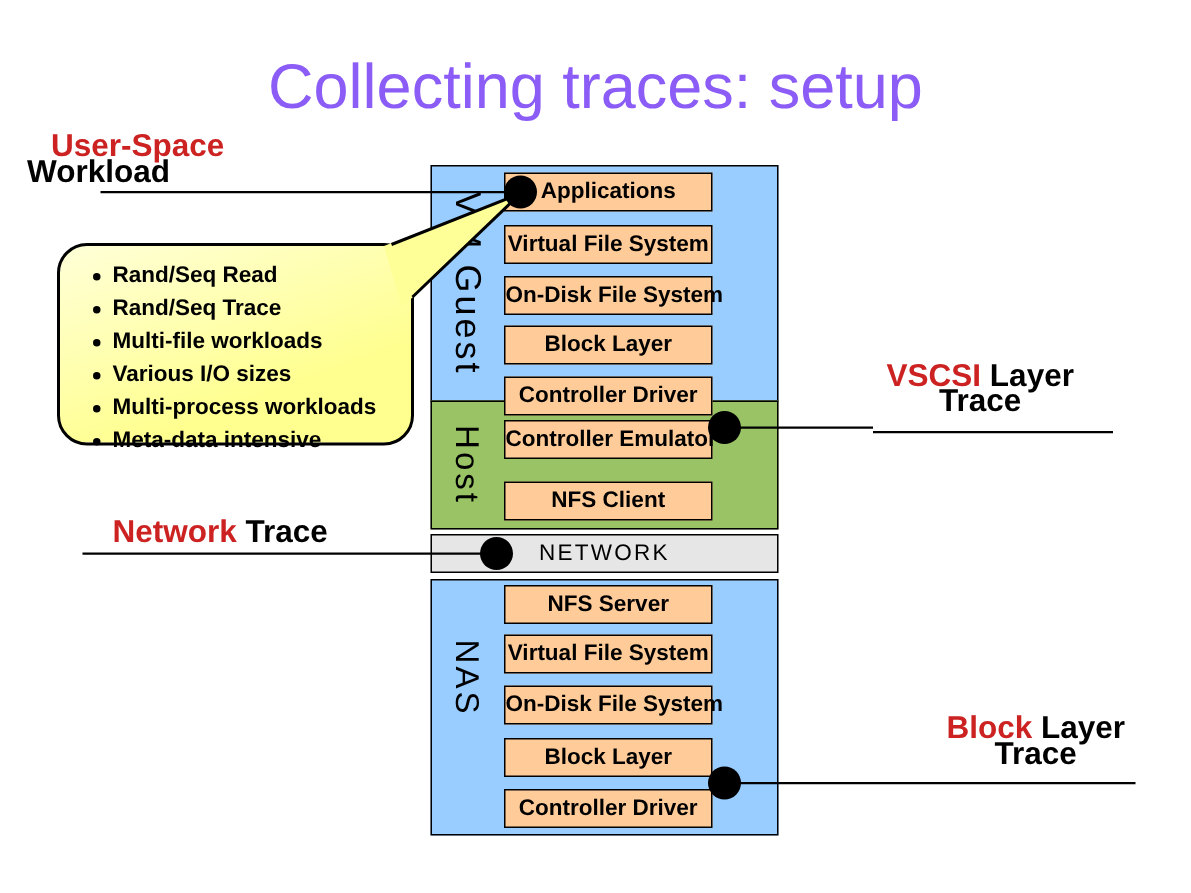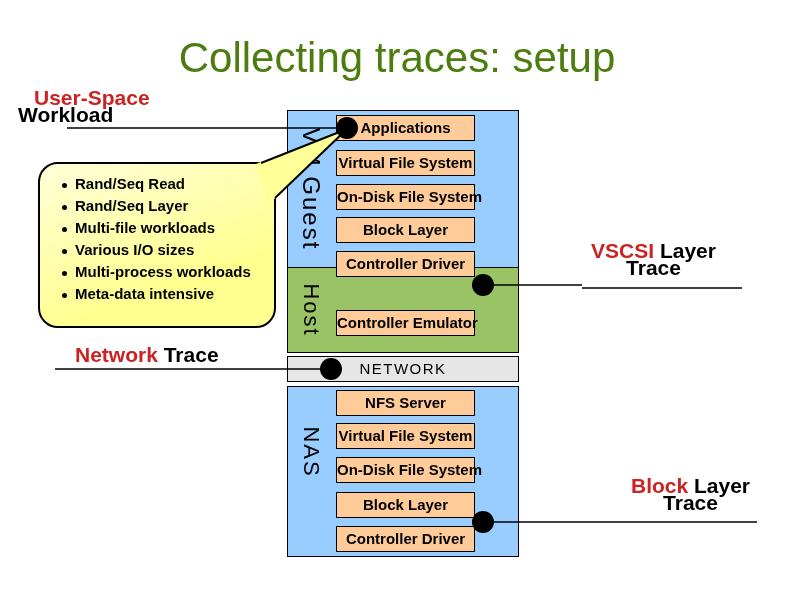--- a/index.html
+++ b/index.html
@@ -2,21 +2,21 @@
 <html style="--guest-blue: #99CCFF; --host-green: #99C364; --nas-blue: #99CCFF; --network-gray: #E6E6E6; --box-tan: #FFCC99; --callout-yellow: #FFFF8F; --accent-red: #CC2222;"><head>
 <meta charset="utf-8">
 <style>
   html,body { margin:0; padding:0; background:#ffffff; }
   .slide {
     position:relative; width:794px; height:595px; background:#ffffff;
     font-family:"Liberation Sans", sans-serif; overflow:hidden; color:#000;
   }
   .title {
     position:absolute; left:0; top:34px; width:794px; text-align:center;
-    font-size:42px; line-height:48px; color:#4d7c0f; white-space:nowrap;
+    font-size:42px; line-height:48px; color:#8b5cf6; white-space:nowrap;
   }
   .red { color:var(--accent-red,#CC2222); }
 
   
   .section { position:absolute; left:287px; width:232px; box-sizing:border-box; border:1px solid #000; }
   .sec-guest   { top:110px; height:158px; background:var(--guest-blue,#99CCFF); }
   .sec-host    { top:267px; height:86px;  background:var(--host-green,#99C364); }
   .sec-network { top:356px; height:26px;  background:var(--network-gray,#E6E6E6);
                  text-align:center; font-size:15px; line-height:24px; letter-spacing:1.5px; }
   .sec-nas     { top:386px; height:171px; background:var(--nas-blue,#99CCFF); }
@@ -36,21 +36,21 @@
   
   .side-label { position:absolute; font-size:21px; font-weight:bold; line-height:17px; white-space:nowrap; }
   .lbl-userspace { left:18px; top:89px; }
   .lbl-userspace .l1 { padding-left:16px; }
   .lbl-network { left:75px; top:346px; }
   .lbl-vscsi { left:576px; top:242px; width:155px; text-align:center; }
   .lbl-block { left:613px; top:477px; width:155px; text-align:center; }
 
   
   .callout {
-    position:absolute; left:38px; top:162px; width:238px; height:166px; box-sizing:border-box;
+    position:absolute; left:38px; top:162px; width:238px; height:135px; box-sizing:border-box;
     background:linear-gradient(160deg,#FFFFD8 0%, var(--callout-yellow,#FFFF8F) 70%);
     border:2px solid #000; border-radius:20px; padding:9px 0 0 22px;
   }
   .callout .item { font-size:15px; font-weight:bold; line-height:22px; white-space:nowrap; }
   .callout .item::before {
     content:""; display:inline-block; width:5px; height:5px; background:#000;
     border-radius:50%; margin-right:8px; margin-bottom:1px;
   }
 
   svg.overlay { position:absolute; left:0; top:0; pointer-events:none; }
@@ -72,21 +72,22 @@
   <div class="vlabel vl-guest">VM Guest</div>
   <div class="vlabel vl-host">Host</div>
   <div class="vlabel vl-nas">NAS</div>
 
   <div class="sbox" style="top:115px">Applications</div>
   <div class="sbox" style="top:150px">Virtual File System</div>
   <div class="sbox" style="top:184px">On-Disk File System</div>
   <div class="sbox" style="top:217px">Block Layer</div>
   <div class="sbox" style="top:251px">Controller Driver</div>
 
-  <div class="sbox" style="top:310px">Controller Emulator</div>
+  <div class="sbox" style="top:280px">Controller Emulator</div>
+  <div class="sbox" style="top:321px">NFS Client</div>
 
   <div class="sbox" style="top:390px">NFS Server</div>
   <div class="sbox" style="top:423px">Virtual File System</div>
   <div class="sbox" style="top:457px">On-Disk File System</div>
   <div class="sbox" style="top:492px">Block Layer</div>
   <div class="sbox" style="top:526px">Controller Driver</div>
 
   <div class="side-label lbl-userspace">
     <div class="l1 red">User-Space</div>
     <div>Workload</div>
@@ -99,21 +100,21 @@
     <div>Trace</div>
   </div>
 
   <div class="side-label lbl-block">
     <div><span class="red">Block</span><span> Layer</span></div>
     <div>Trace</div>
   </div>
 
   <div class="callout">
     <div class="item">Rand/Seq Read</div>
-    <div class="item">Rand/Seq Layer</div>
+    <div class="item">Rand/Seq Trace</div>
     <div class="item">Multi-file workloads</div>
     <div class="item">Various I/O sizes</div>
     <div class="item">Multi-process workloads</div>
     <div class="item">Meta-data intensive</div>
   </div>
 
   <svg class="overlay" width="794" height="595" viewBox="0 0 794 595">
 
     <path d="M347,129 L256,164 L268,205 Z" fill="#FFFF97"></path>
     <path d="M347,129 L261,163" stroke="#000" stroke-width="2" fill="none"></path>

